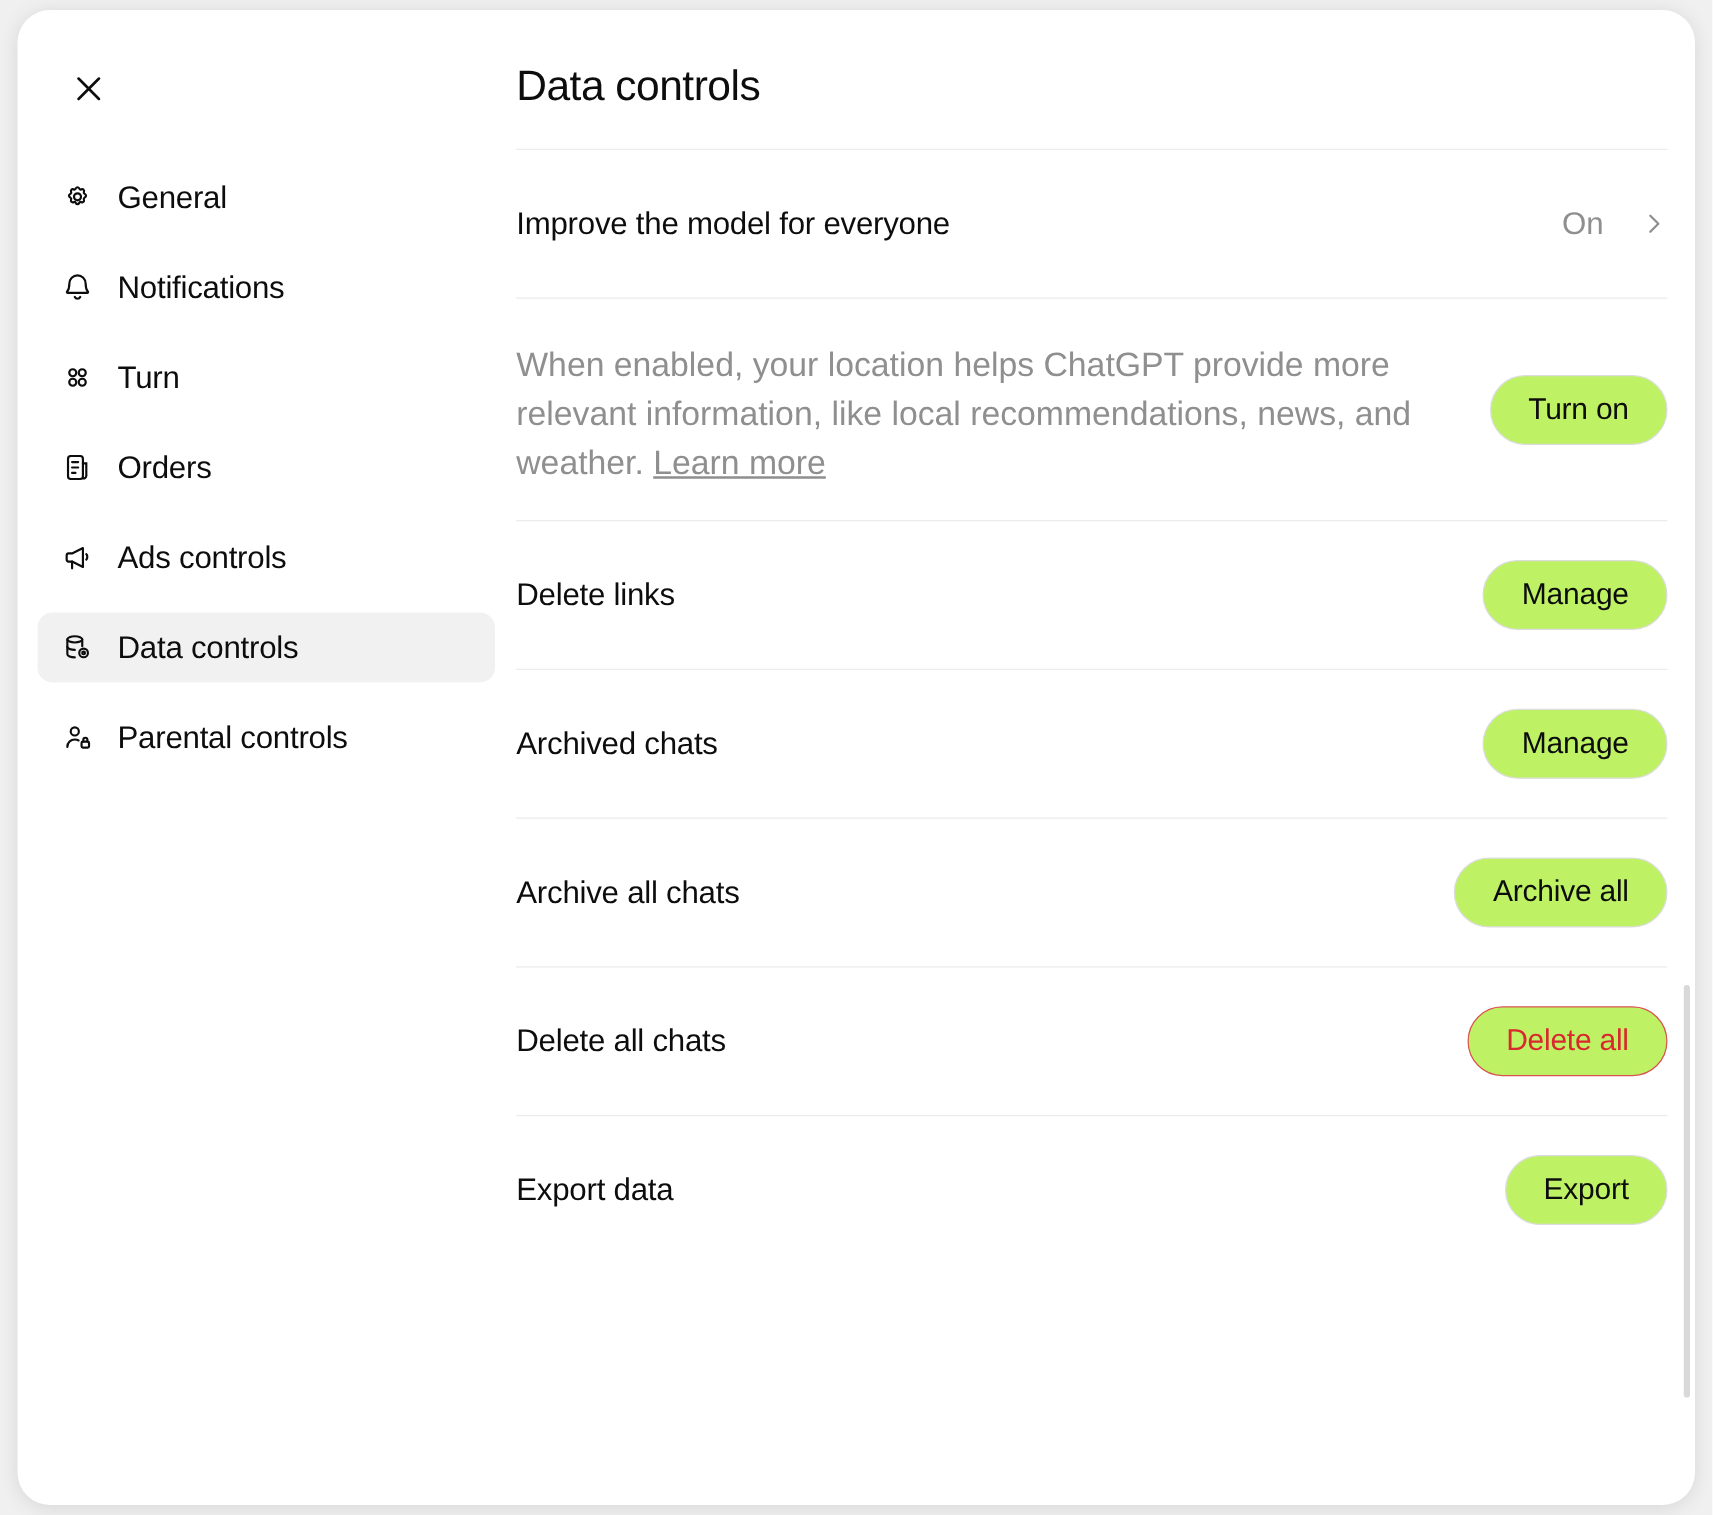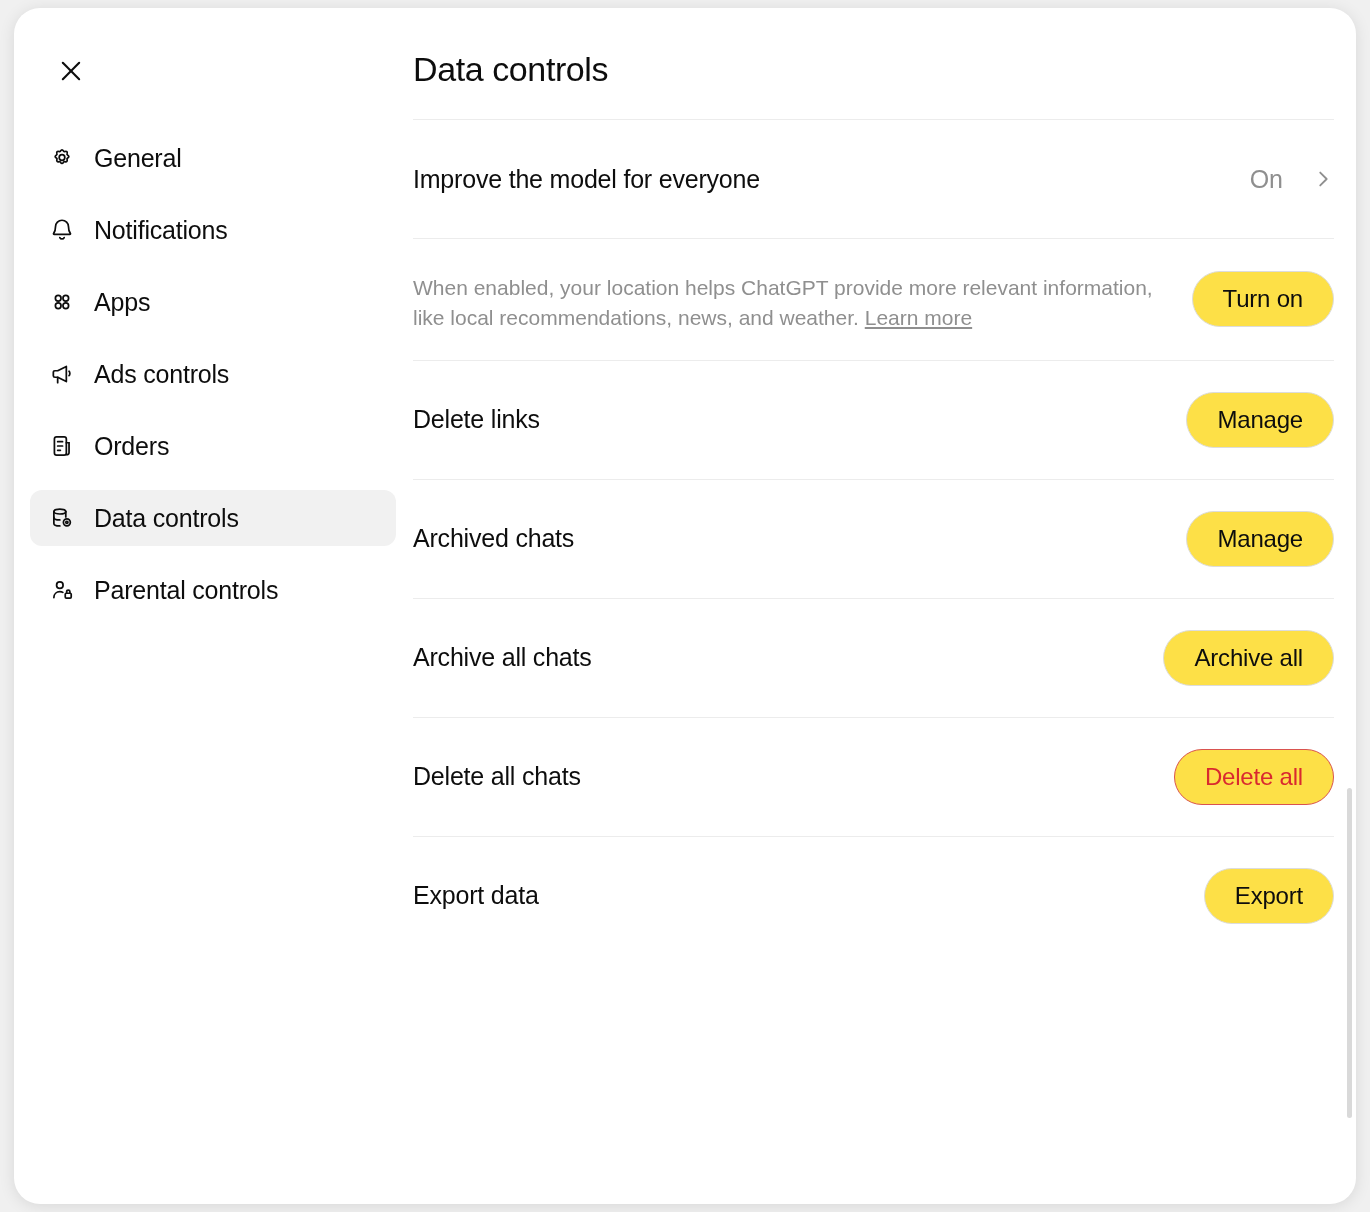--- a/index.html
+++ b/index.html
@@ -109,21 +109,21 @@
     gap: 24px;
   }
   .row:last-child { border-bottom: none; }
   .row-main { min-width: 0; }
   .row-title {
     font-size: 25px;
     color: #0d0d0d;
     letter-spacing: -0.2px;
   }
   .row-desc {
-    font-size: 21px;
+    font-size: 27px;
     color: #8f8f8f;
     line-height: 1.45;
     margin-top: 8px;
     max-width: 760px;
   }
   .row-desc a {
     color: #8f8f8f;
     text-decoration: underline;
   }
   .row-right {
@@ -138,21 +138,21 @@
   }
   .chevron {
     width: 22px;
     height: 22px;
     color: #8f8f8f;
     display: flex;
     align-items: center;
   }
   .pill {
     border: 1px solid #dcdcdc;
-    background: #fde047;
+    background: #bef264;
     border-radius: 999px;
     padding: 15px 30px;
     font-size: 24px;
     color: #0d0d0d;
     cursor: pointer;
     font-family: "Liberation Sans", sans-serif;
     line-height: 1;
     letter-spacing: -0.2px;
     white-space: nowrap;
   }
@@ -210,45 +210,45 @@
 
         <div class="nav-item">
           <span class="nav-icon">
             <svg width="26" height="26" viewBox="0 0 24 24" fill="none" stroke="currentColor" stroke-width="1.6">
               <circle cx="8.5" cy="8.5" r="2.6"></circle>
               <circle cx="15.5" cy="8.5" r="2.6"></circle>
               <circle cx="8.5" cy="15.5" r="2.6"></circle>
               <circle cx="15.5" cy="15.5" r="2.6"></circle>
             </svg>
           </span>
-          <span class="nav-label">Apps</span>
-        </div>
-
-        <div class="nav-item">
-          <span class="nav-icon">
-            <svg width="26" height="26" viewBox="0 0 24 24" fill="none" stroke="currentColor" stroke-width="1.6" stroke-linecap="round" stroke-linejoin="round">
-              <path d="M4 10.5v3a1.5 1.5 0 0 0 1.5 1.5H8l8 4V5l-8 4H5.5A1.5 1.5 0 0 0 4 10.5z"></path>
-              <path d="M8 15v5"></path>
-              <path d="M18.5 9.5c1 .8 1 3.2 0 4"></path>
-            </svg>
-          </span>
-          <span class="nav-label">Ads controls</span>
+          <span class="nav-label">Turn</span>
         </div>
 
         <div class="nav-item">
           <span class="nav-icon">
             <svg width="26" height="26" viewBox="0 0 24 24" fill="none" stroke="currentColor" stroke-width="1.6" stroke-linecap="round">
               <rect x="5" y="3.5" width="11" height="17" rx="2"></rect>
               <line x1="8" y1="8" x2="12.5" y2="8"></line>
               <line x1="8" y1="12" x2="12.5" y2="12"></line>
               <line x1="8" y1="16" x2="10.5" y2="16"></line>
               <path d="M16 9h2.5v9a2 2 0 0 1-2.5 2"></path>
             </svg>
           </span>
           <span class="nav-label">Orders</span>
+        </div>
+
+        <div class="nav-item">
+          <span class="nav-icon">
+            <svg width="26" height="26" viewBox="0 0 24 24" fill="none" stroke="currentColor" stroke-width="1.6" stroke-linecap="round" stroke-linejoin="round">
+              <path d="M4 10.5v3a1.5 1.5 0 0 0 1.5 1.5H8l8 4V5l-8 4H5.5A1.5 1.5 0 0 0 4 10.5z"></path>
+              <path d="M8 15v5"></path>
+              <path d="M18.5 9.5c1 .8 1 3.2 0 4"></path>
+            </svg>
+          </span>
+          <span class="nav-label">Ads controls</span>
         </div>
 
         <div class="nav-item active">
           <span class="nav-icon">
             <svg width="26" height="26" viewBox="0 0 24 24" fill="none" stroke="currentColor" stroke-width="1.6" stroke-linecap="round">
               <ellipse cx="10" cy="6" rx="5.5" ry="2.3"></ellipse>
               <path d="M4.5 6v11c0 1.3 2.5 2.3 5.5 2.3"></path>
               <path d="M15.5 6v5"></path>
               <path d="M4.5 11.5c0 1.3 2.5 2.3 5.5 2.3"></path>
               <circle cx="16.5" cy="16" r="3.2"></circle>

